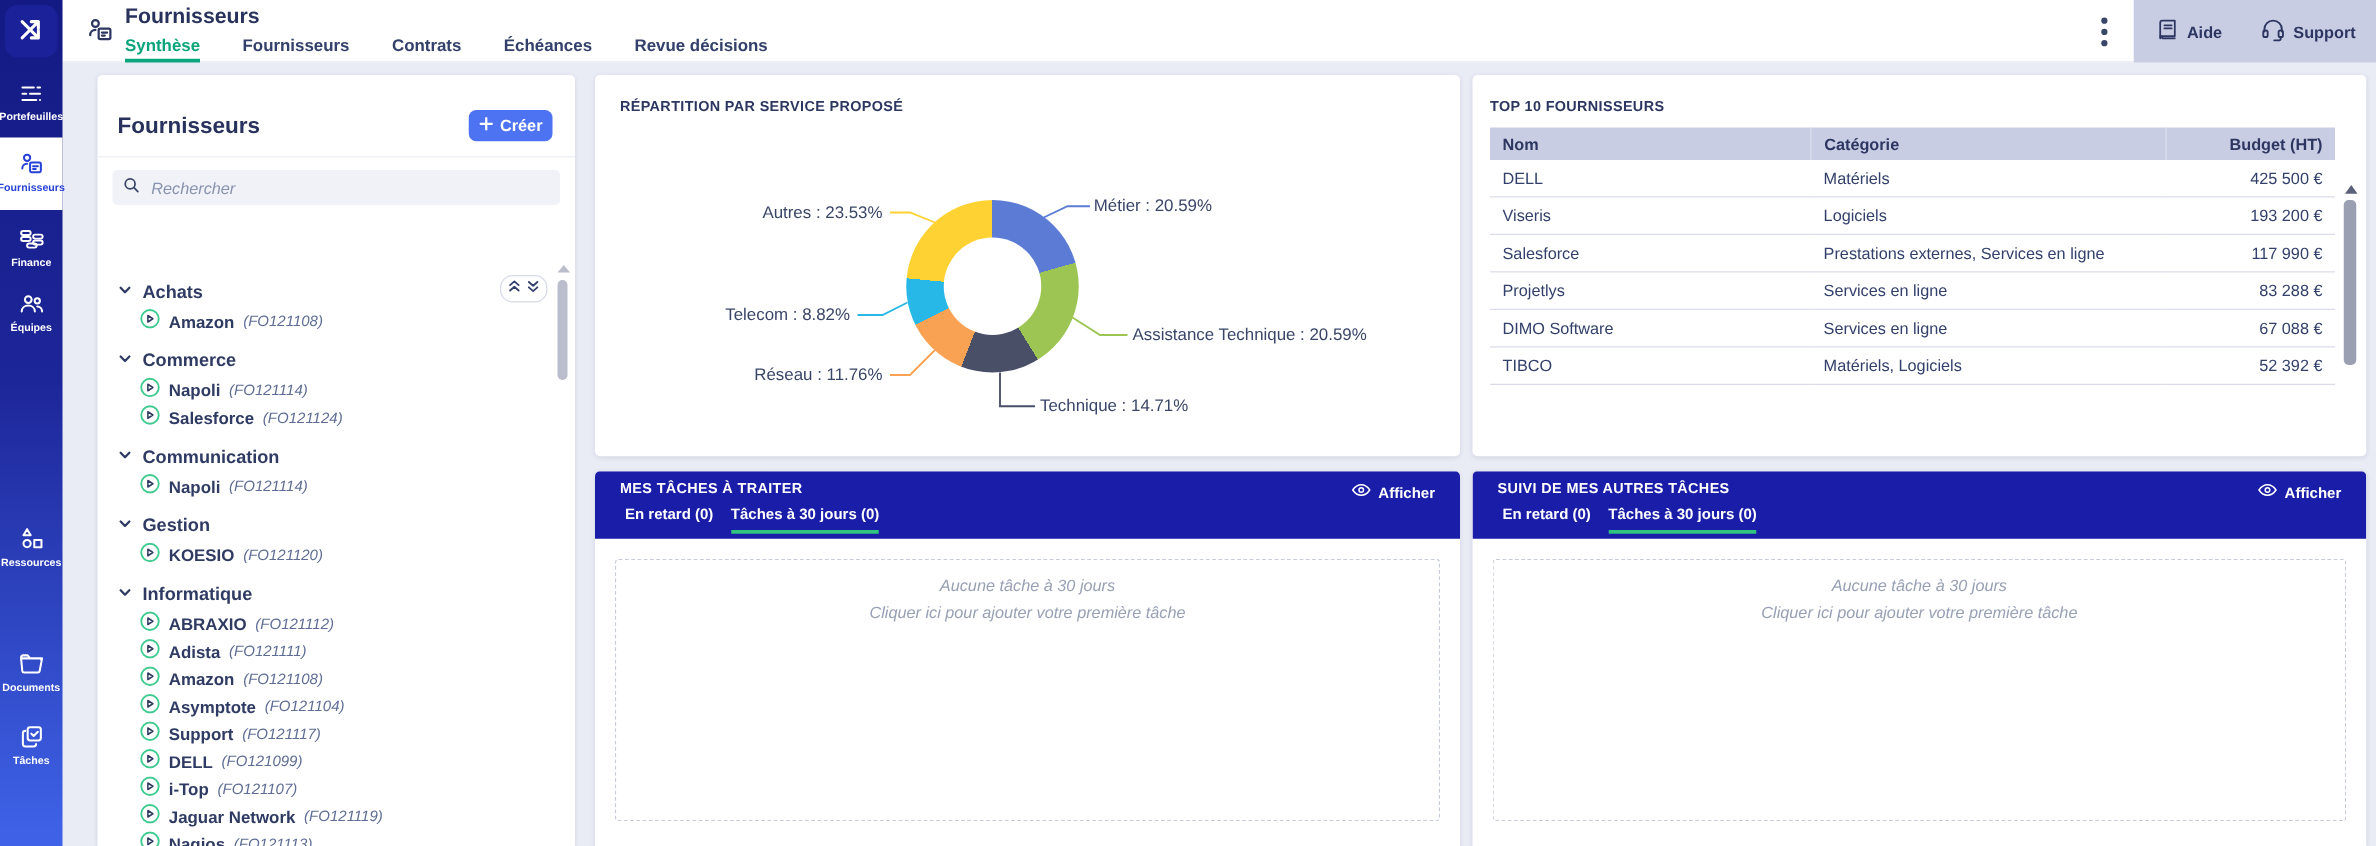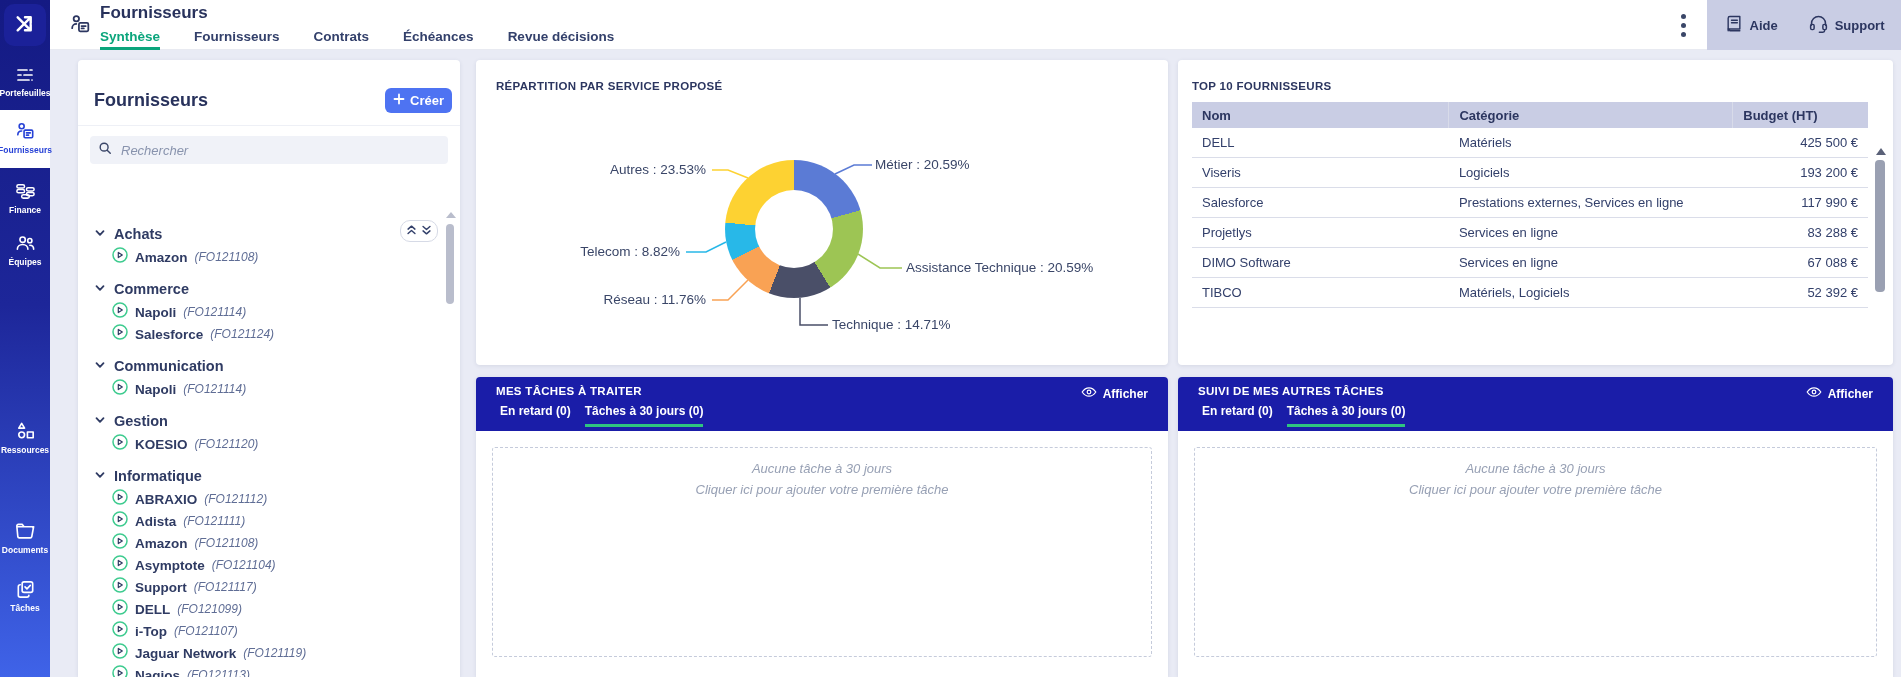--- a/index.html
+++ b/index.html
@@ -36,21 +36,21 @@
     display:flex;align-items:center;justify-content:center;gap:18px;}
   .hs-btn{display:flex;align-items:center;gap:6px;background:none;border:none;cursor:pointer;
     font-family:inherit;font-size:13px;font-weight:bold;color:#2c3660;}
   
   .panel{position:absolute;background:#fff;border-radius:4px;box-shadow:0 1px 4px rgba(40,50,90,.10);}
   .panel-title{font-size:11.5px;font-weight:bold;color:#2c3660;letter-spacing:.3px;}
   
   .left-panel{left:78px;top:60px;width:382px;height:617px;border-radius:4px 4px 0 0;}
   .lp-head{position:relative;height:65px;border-bottom:1px solid #eef0f6;}
   .lp-title{position:absolute;left:16px;top:30px;font-size:18px;font-weight:bold;color:#28325c;margin:0;}
-  .create-btn{position:absolute;left:307px;top:28px;width:67px;height:25px;border:none;border-radius:6px;
+  .create-btn{position:absolute;left:297px;top:28px;width:67px;height:25px;border:none;border-radius:6px;
     background:#4e73f2;color:#fff;font-family:inherit;font-size:13px;font-weight:bold;cursor:pointer;
     display:flex;align-items:center;justify-content:center;gap:5px;}
   .search-wrap{position:absolute;left:12px;top:76px;width:358px;height:28px;background:#f0f2f8;
     border-radius:4px;display:flex;align-items:center;padding:0 8px;box-sizing:border-box;gap:7px;}
   .search-wrap input{flex:1;border:none;background:transparent;outline:none;font-family:inherit;
     font-size:13px;font-style:italic;color:#3a4668;}
   .search-wrap input::placeholder{color:#8893ad;font-style:italic;}
   .lp-tabs{position:absolute;left:0;top:116px;width:100%;height:30px;border-bottom:1px solid #e8eaf2;
     box-sizing:border-box;display:flex;padding-left:16px;gap:36px;}
   .lp-tab{font-size:13.5px;font-weight:bold;color:#3d4a77;line-height:27px;cursor:pointer;
@@ -75,21 +75,21 @@
   .donut{position:absolute;left:249px;top:100px;width:138px;height:138px;border-radius:50%;cursor:pointer;}
   .donut-hole{position:absolute;left:30px;top:30px;width:78px;height:78px;border-radius:50%;background:#fff;}
   .chart-label{position:absolute;font-size:13.5px;color:#3a4668;white-space:nowrap;line-height:18px;}
   .leaders{position:absolute;left:0;top:0;pointer-events:none;}
   
   .table-panel{left:1178px;top:60px;width:715px;height:305px;}
   .table-panel .panel-title{position:absolute;left:14px;top:20px;}
   .top-table{position:absolute;left:14px;top:42px;width:676px;border-collapse:collapse;table-layout:fixed;}
   .top-table th{background:#c9cde4;color:#2c3660;font-size:13px;font-weight:bold;text-align:left;
     height:26px;padding:0 10px;border-right:1px solid #d8dbe9;}
-  .top-table th:last-child{border-right:none;}
+  .top-table th:last-child{border-right:none;text-align:right;}
   .top-table td{font-size:13px;color:#33406b;height:29px;padding:0 10px;border-bottom:1px solid #dadde9;}
   .top-table td.num{text-align:right;}
   
   .tasks{border-radius:4px 4px 0 0;overflow:hidden;}
   .tasks-left{left:476px;top:377px;width:692px;height:300px;}
   .tasks-right{left:1178px;top:377px;width:715px;height:300px;}
   .task-head{position:relative;height:54px;background:#1a1da8;}
   .task-title{position:absolute;left:20px;top:8px;color:#fff;font-size:11.5px;font-weight:bold;letter-spacing:.3px;}
   .show-btn{position:absolute;right:14px;top:6px;display:flex;align-items:center;gap:6px;background:none;border:none;
     cursor:pointer;color:#fff;font-family:inherit;font-size:12px;font-weight:bold;}

